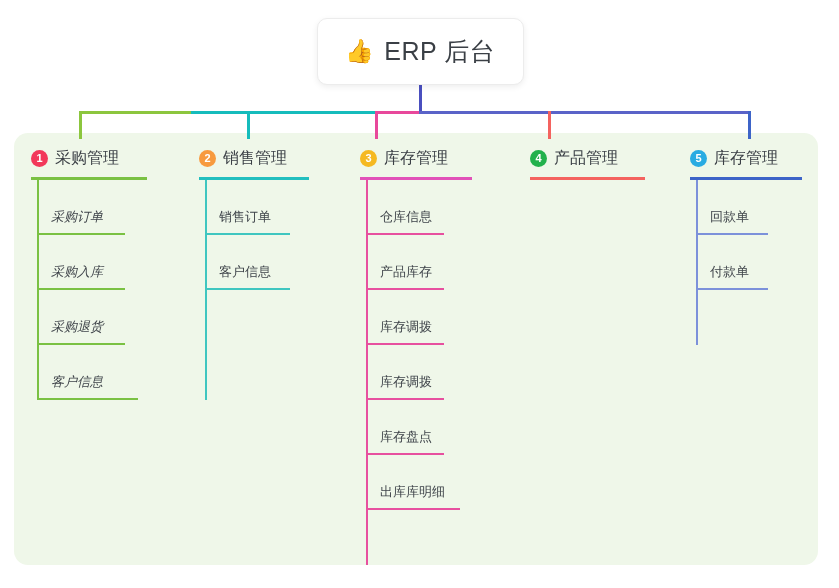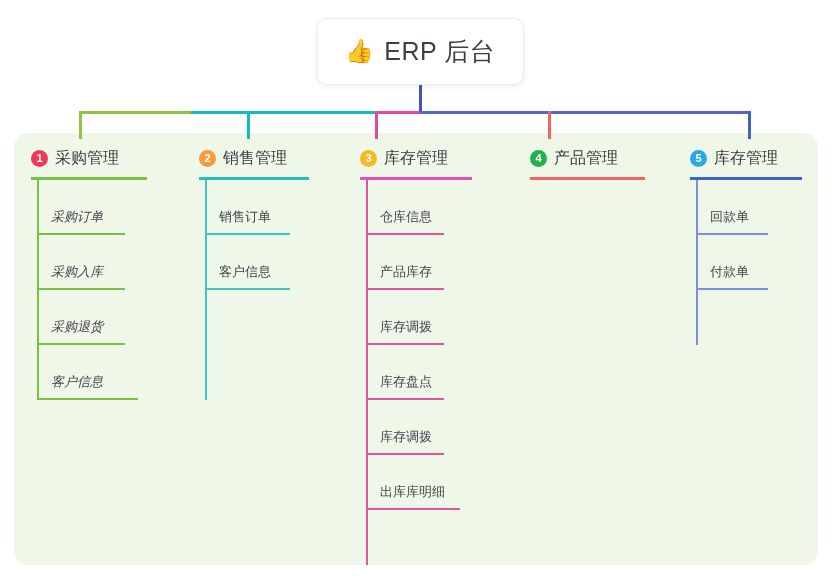--- a/index.html
+++ b/index.html
@@ -158,25 +158,25 @@
       </div>
       <div class="leaf">
         <span class="leaf-label">产品库存</span>
         <span class="leaf-rule" style="width:78px;background:#E7509F;"></span>
       </div>
       <div class="leaf">
         <span class="leaf-label">库存调拨</span>
         <span class="leaf-rule" style="width:78px;background:#E7509F;"></span>
       </div>
       <div class="leaf">
+        <span class="leaf-label">库存调拨</span>
+        <span class="leaf-rule" style="width:78px;background:#E7509F;"></span>
+      </div>
+      <div class="leaf">
         <span class="leaf-label">库存盘点</span>
-        <span class="leaf-rule" style="width:78px;background:#E7509F;"></span>
-      </div>
-      <div class="leaf">
-        <span class="leaf-label">库存调拨</span>
         <span class="leaf-rule" style="width:78px;background:#E7509F;"></span>
       </div>
       <div class="leaf">
         <span class="leaf-label">出库库明细</span>
         <span class="leaf-rule" style="width:94px;background:#E7509F;"></span>
       </div>
     </div>
   </div>
 
   <div class="col" style="left:513px;top:145px;width:160px;">

